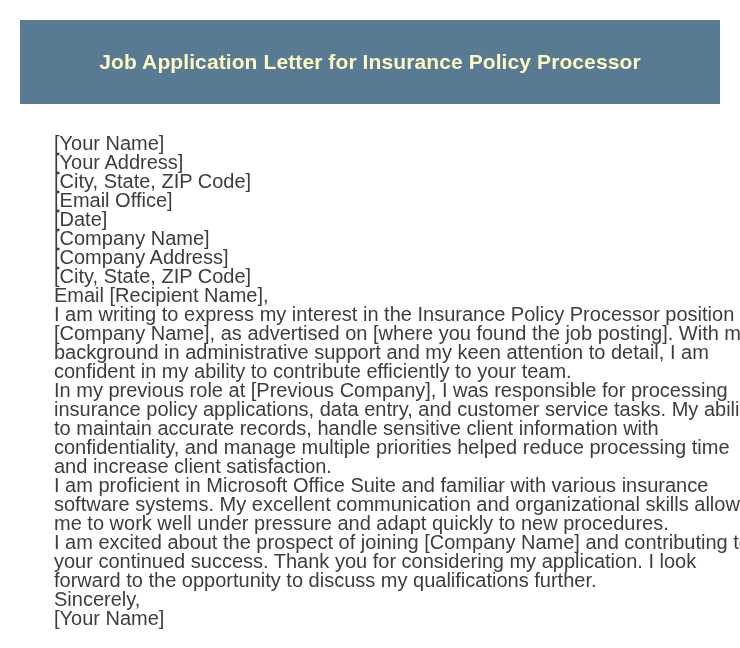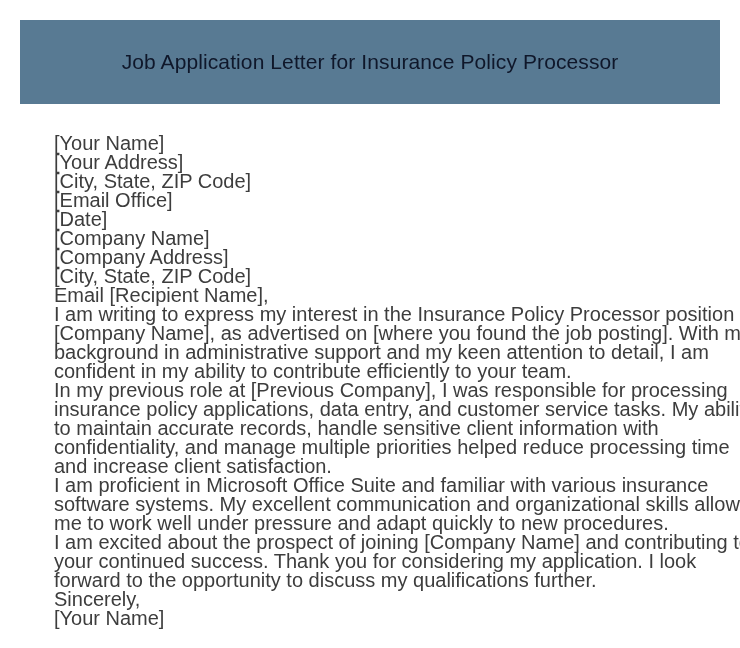--- a/index.html
+++ b/index.html
@@ -2,21 +2,21 @@
 <html><head>
   <meta charset="utf-8">
   <style>
     html, body { margin: 0; padding: 0; background: #ffffff; }
     body { width: 740px; height: 648px; overflow: hidden; position: relative; font-family: "Liberation Sans", sans-serif; }
     .header {
       position: absolute; left: 20px; top: 20px; width: 700px; height: 84px;
       background: #587a93; display: flex; align-items: center; justify-content: center;
     }
     .header h1 {
-      margin: 0; color: #0f172a; font-weight: normal; font-size: 21px; letter-spacing: 0.1px;
+      margin: 0; color: #fef9c3; font-weight: bold; font-size: 21px; letter-spacing: 0.1px;
       font-family: "Liberation Sans", sans-serif;
     }
     .letter {
       position: absolute; left: 20px; top: 134px; width: 705px;
       color: #3d3d3d; font-size: 20px; line-height: 19px;
       font-family: Liberation Sans, sans-serif;
       margin-left: 34px;
     }
     .letter .line, .letter .para { margin: 0; }
   </style>

